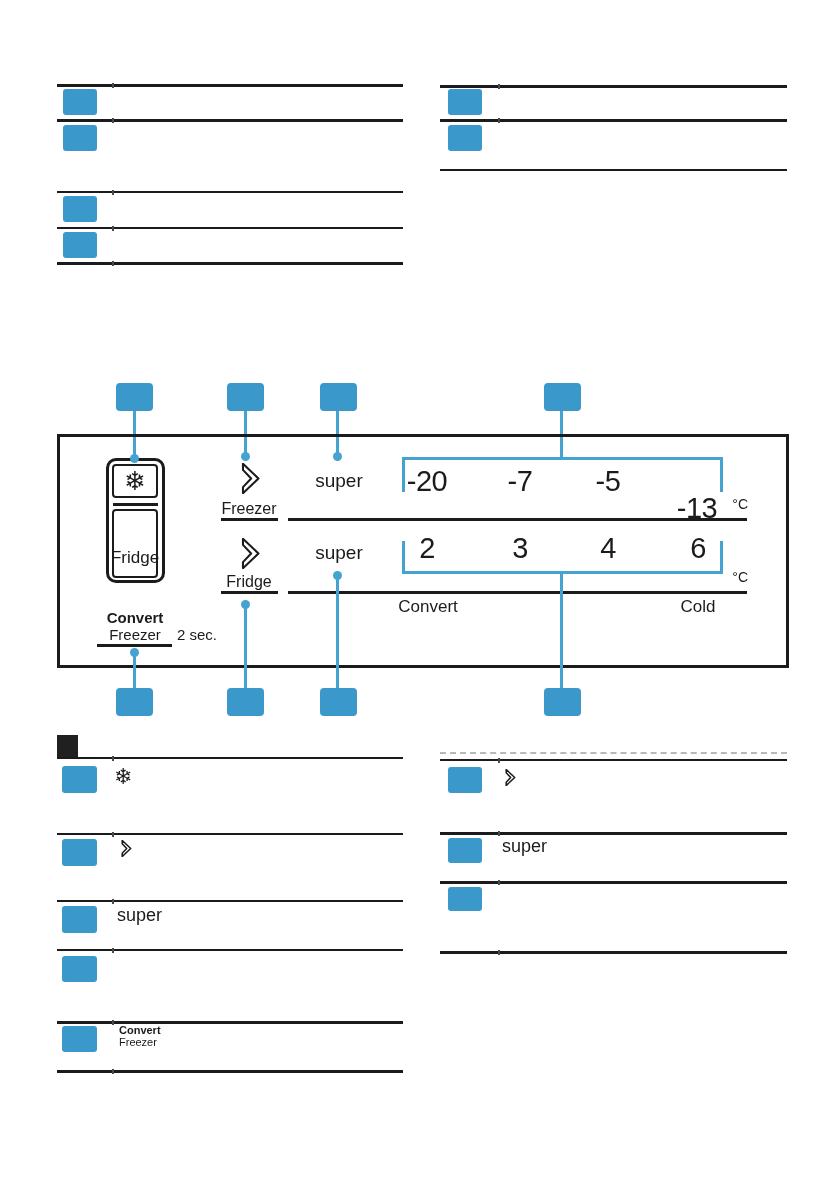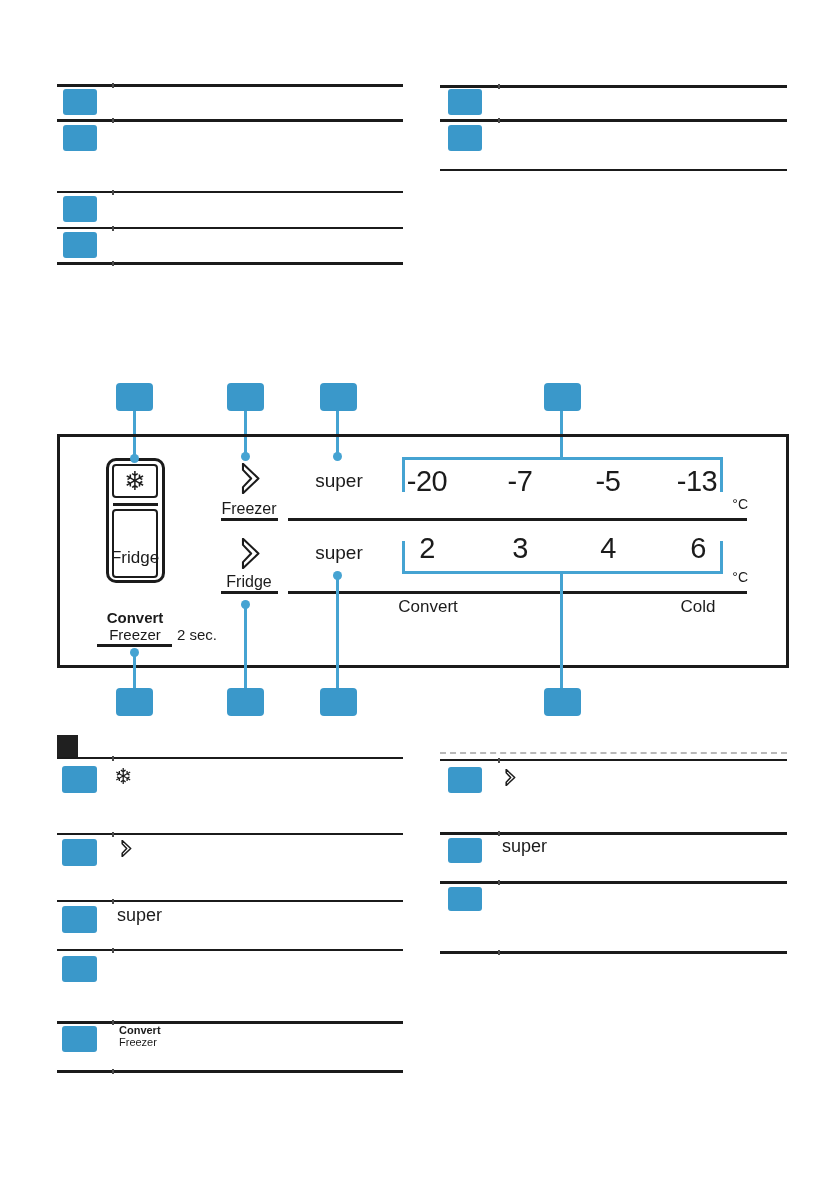--- a/index.html
+++ b/index.html
@@ -80,21 +80,21 @@
     <path d="M5 1 L23 18 L5 35 L5 28 L14.5 18 L5 8 Z" fill="#ffffff" stroke="#1b1b1b" stroke-width="2.4" stroke-linejoin="round"></path>
   </svg>
   <div class="txt ctr" style="left:249px;top:501px;font-size:16px;">Freezer</div>
   <div class="hl" style="left:221px;top:518px;width:57px;height:3px;"></div>
   <div class="hl" style="left:288px;top:518px;width:459px;height:3px;"></div>
   <div class="txt ctr" style="left:339px;top:471px;font-size:19px;">super</div>
 
   <div class="txt ctr temp" style="left:427px;top:467px;">-20</div>
   <div class="txt ctr temp" style="left:520px;top:467px;">-7</div>
   <div class="txt ctr temp" style="left:608px;top:467px;">-5</div>
-  <div class="txt ctr temp" style="left:697px;top:467px;">-13</div>
+  <div class="txt ctr temp" style="left:697px;top:494px;">-13</div>
 
   <div class="bbar" style="left:402px;top:457px;width:321px;height:3px;"></div>
   <div class="bbar" style="left:402px;top:457px;width:3px;height:35px;"></div>
   <div class="bbar" style="left:720px;top:457px;width:3px;height:35px;"></div>
   <div class="txt" style="left:714px;top:497px;width:34px;font-size:14px;text-align:right;">°C</div>
 
   <svg class="chev" style="left:238px;top:538px;" width="22" height="31" viewBox="0 0 24 36">
     <path d="M5 1 L23 18 L5 35 L5 28 L14.5 18 L5 8 Z" fill="#ffffff" stroke="#1b1b1b" stroke-width="2.4" stroke-linejoin="round"></path>
   </svg>
   <div class="txt ctr" style="left:249px;top:574px;font-size:16px;">Fridge</div>

